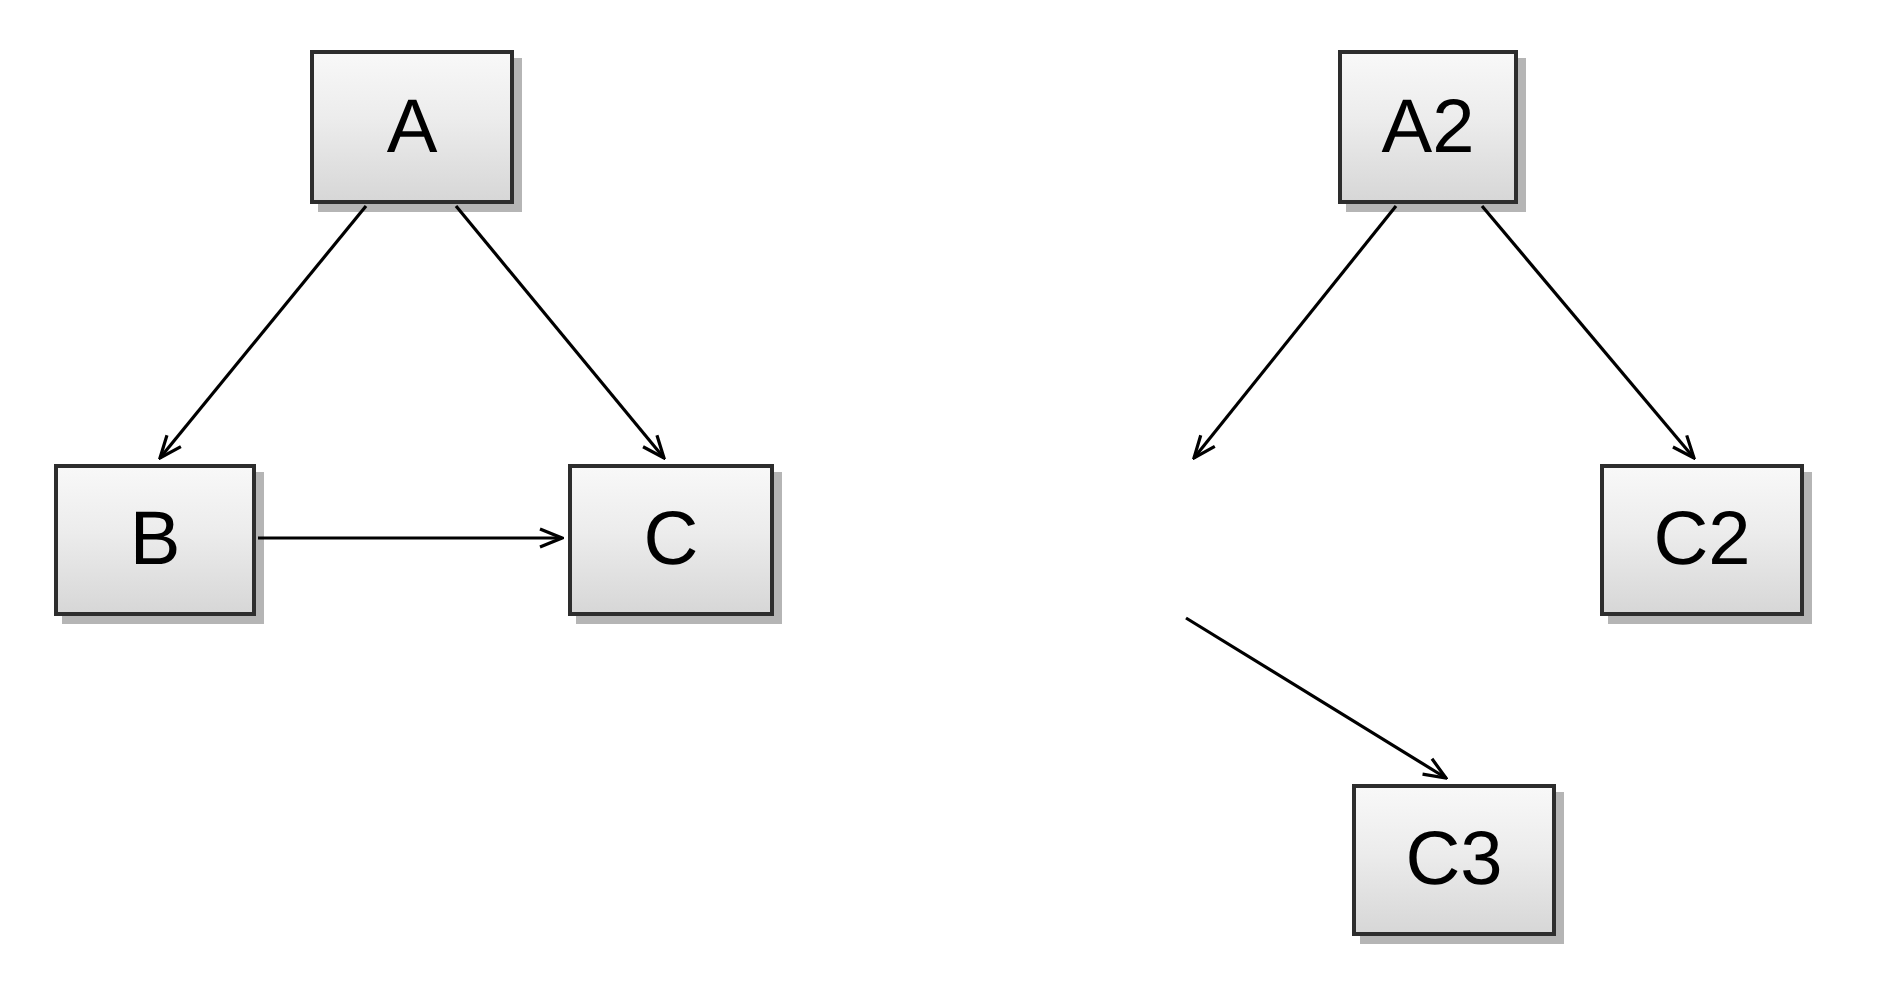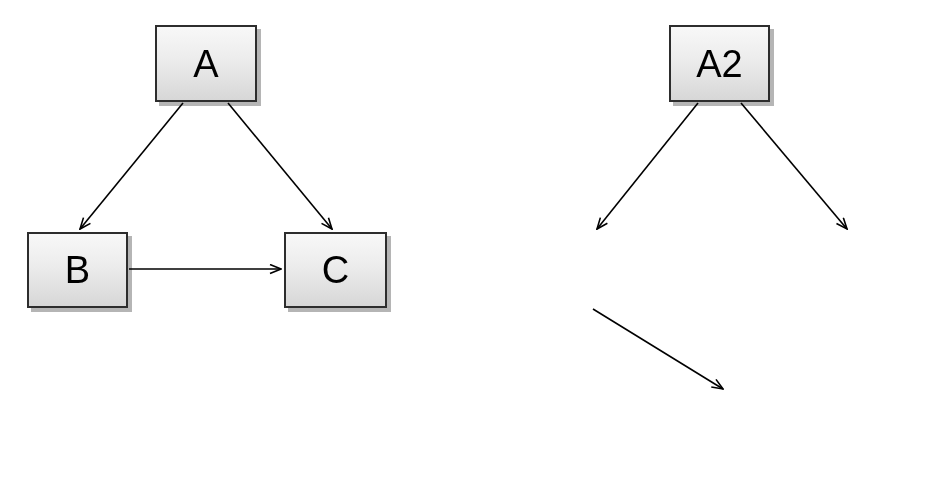--- a/index.html
+++ b/index.html
@@ -30,21 +30,21 @@
   .node .label {
     font-size: 38px;
     line-height: 1;
     color: #000000;
     user-select: none;
   }
   
   .node-A  { left: 155px; top:  25px; width: 102px; height: 77px; }
   .node-B  { left:  27px; top: 232px; width: 101px; height: 76px; }
   .node-C  { left: 284px; top: 232px; width: 103px; height: 76px; }
-  .node-A2 { left: 669px; top:  25px; width: 101px; height: 77px; }
+  .node-A2 { left: 669px; top:  25px; width: 90px; height: 77px; }
   .node-B2 { left: 542px; top: 232px; width: 101px; height: 76px; }
   .node-C2 { left: 800px; top: 232px; width: 102px; height: 76px; }
   .node-C3 { left: 676px; top: 392px; width: 102px; height: 76px; }
 
   svg.edges {
     position: absolute;
     left: 0;
     top: 0;
     width: 940px;
     height: 504px;
@@ -67,20 +67,26 @@
   <div class="node node-B">
     <span class="label">B</span>
   </div>
   <div class="node node-C">
     <span class="label">C</span>
   </div>
 
   <div class="node node-A2">
     <span class="label">A2</span>
   </div>
+  <div class="node node-C2">
+    <span class="label">C2</span>
+  </div>
+  <div class="node node-C3">
+    <span class="label">C3</span>
+  </div>
 
   <svg class="edges" viewBox="0 0 940 504" xmlns="http://www.w3.org/2000/svg">
     <defs>
       <marker id="arrow" viewBox="0 0 13 11" refX="12" refY="5.5" markerWidth="13" markerHeight="11" orient="auto" markerUnits="userSpaceOnUse">
         <path d="M1,1 L12,5.5 L1,10" fill="none" stroke="#000000" stroke-width="1.6"></path>
       </marker>
     </defs>
 
     <line x1="183" y1="103" x2="80" y2="229" marker-end="url(#arrow)"></line>
     <line x1="228" y1="103" x2="332" y2="229" marker-end="url(#arrow)"></line>

